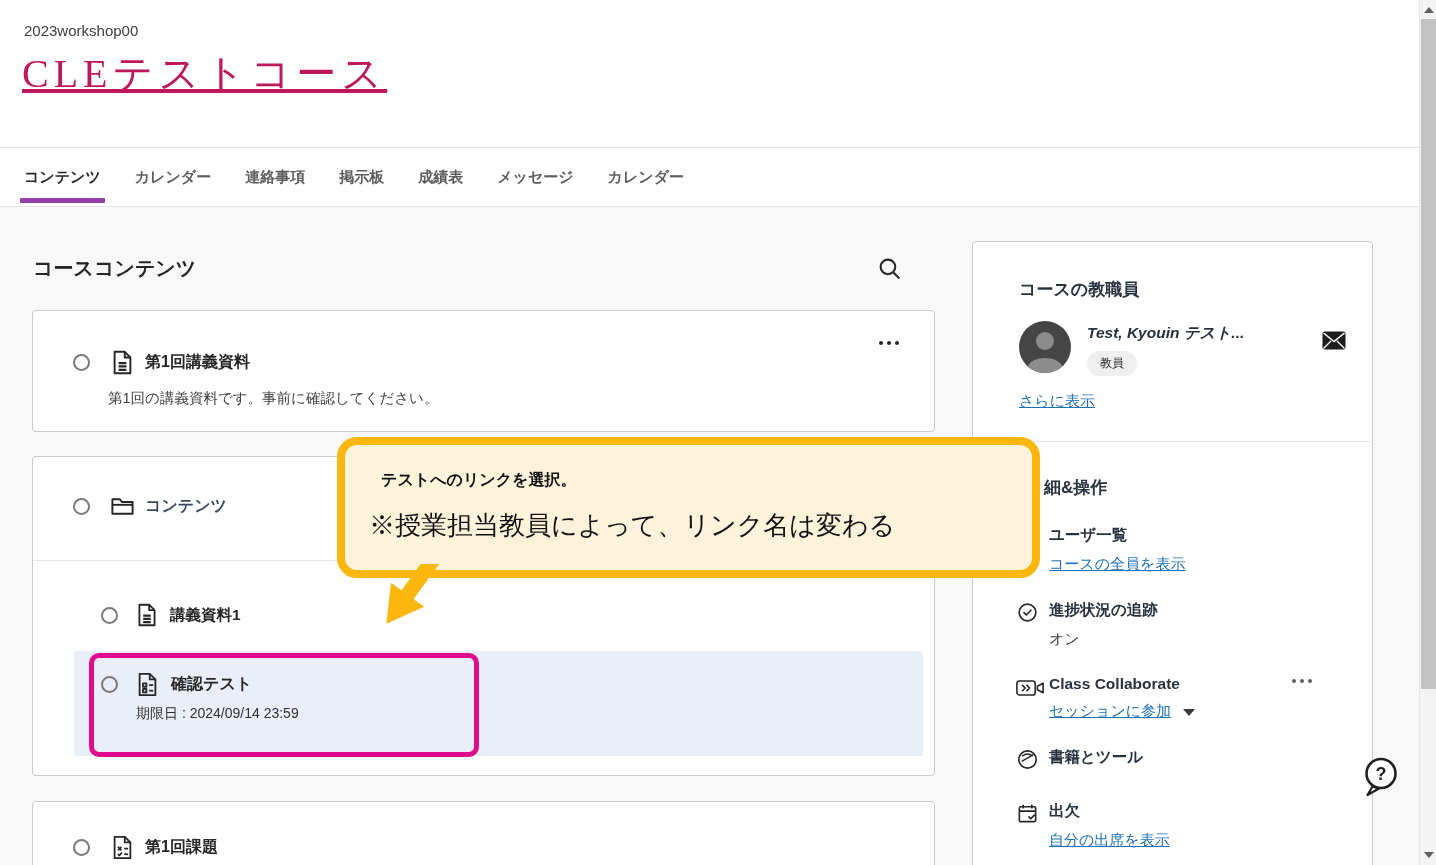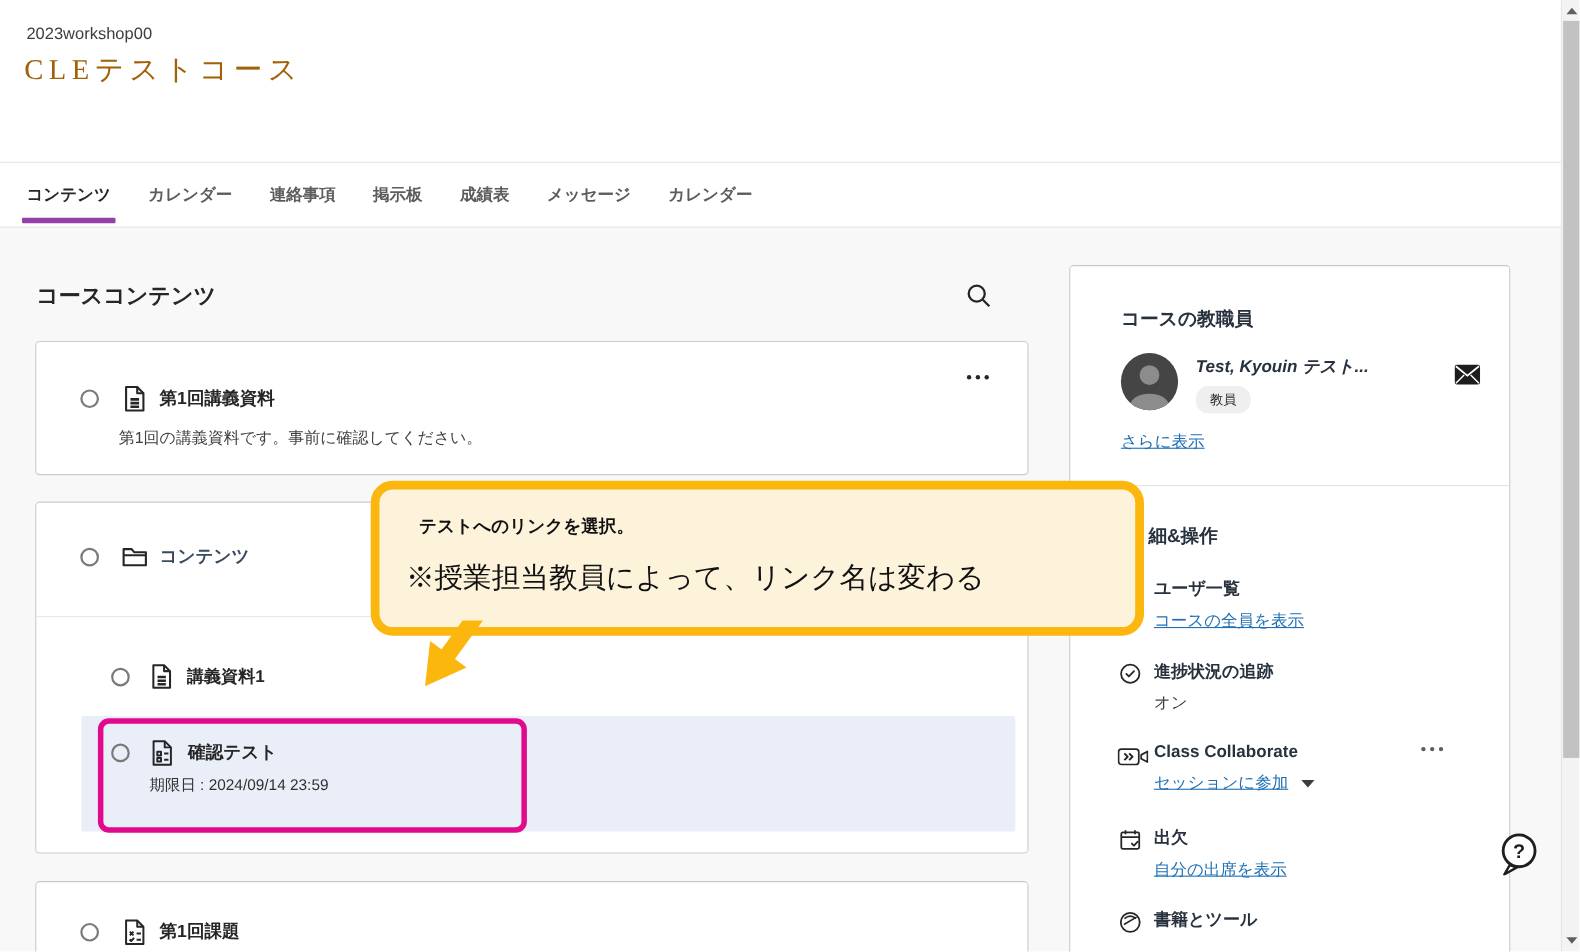--- a/index.html
+++ b/index.html
@@ -4,21 +4,21 @@
 <style>
   * { margin:0; padding:0; box-sizing:border-box; }
   html,body { width:1436px; height:865px; overflow:hidden; background:#fff;
     font-family:"Liberation Sans", sans-serif; color:#262626; }
   .stage { position:relative; width:1436px; height:865px; overflow:hidden; }
 
   
   .page-header { position:absolute; left:0; top:0; width:1419px; height:147px; background:#fff; }
   .course-id { position:absolute; left:24px; top:22px; font-size:15px; color:#3d3d3d; }
   .course-title { position:absolute; left:22px; top:46px; font-family:"Liberation Serif", serif;
-    font-size:26px; font-weight:400; color:#a16207; letter-spacing:5px; }
+    font-size:40px; font-weight:400; color:#be185d; letter-spacing:5px;text-decoration:underline; }
 
   
   .tabbar { position:absolute; left:0; top:147px; width:1419px; height:59px; background:#fff;
     border-top:1px solid #e4e4e4; display:flex; align-items:center; padding-left:24px; gap:34px; }
   .tab { position:relative; height:100%; display:flex; align-items:center; font-size:15px;
     font-weight:600; color:#5c5c5c; cursor:pointer; }
   .tab.active { color:#262626; }
   .tab.active::after { content:""; position:absolute; left:-4px; right:-4px; bottom:3px;
     height:5px; background:#9540A8; border-radius:1px; }
 
@@ -289,43 +289,43 @@
               <span class="blue-link">セッションに参加</span><span class="caret-down"></span>
             </div>
           </div>
           <div class="kebab gray collab-kebab">
               <i></i>
               <i></i>
               <i></i>
             </div>
         </div>
 
+        <div class="d-item">
+          <span class="d-icon">
+            <svg width="23" height="23" viewBox="0 0 24 24" fill="none" stroke="#262626" stroke-width="1.7">
+              <circle cx="12" cy="12" r="9"></circle>
+              <path d="M6.5 8.5c3.5-3 7.5-3 11 0M6 14l12-7" stroke-width="1.5"></path>
+            </svg>
+          </span>
+          <div class="d-col">
+            <div class="d-title">書籍とツール</div>
+          </div>
+        </div>
+
         <div class="d-item" style="margin-top:30px;">
           <span class="d-icon">
             <svg width="23" height="23" viewBox="0 0 24 24" fill="none" stroke="#262626" stroke-width="1.7" stroke-linejoin="round">
               <rect x="3.5" y="5" width="17" height="15.5" rx="1.5"></rect>
               <path d="M7.5 2.8v4M16.5 2.8v4M3.5 9.5h17"></path>
               <path d="M13.5 15.5l2 2 3.6-3.8" stroke-linecap="round"></path>
             </svg>
           </span>
           <div class="d-col">
             <div class="d-title">出欠</div>
             <div class="d-sub"><span class="blue-link">自分の出席を表示</span></div>
-          </div>
-        </div>
-
-        <div class="d-item">
-          <span class="d-icon">
-            <svg width="23" height="23" viewBox="0 0 24 24" fill="none" stroke="#262626" stroke-width="1.7">
-              <circle cx="12" cy="12" r="9"></circle>
-              <path d="M6.5 8.5c3.5-3 7.5-3 11 0M6 14l12-7" stroke-width="1.5"></path>
-            </svg>
-          </span>
-          <div class="d-col">
-            <div class="d-title">書籍とツール</div>
           </div>
         </div>
       </div>
     </div>
 
     <div class="help-bubble">
       <svg width="38" height="40" viewBox="0 0 38 40">
         <path d="M10.5 30.5L5.5 39l11.5-6.5z" fill="#fff" stroke="#1f1f1f" stroke-width="2.2" stroke-linejoin="round"></path>
         <circle cx="19" cy="17.5" r="14.5" fill="#fff" stroke="#1f1f1f" stroke-width="2.6"></circle>
         <text x="19" y="24" text-anchor="middle" font-size="18" font-weight="bold" fill="#1f1f1f" font-family="Liberation Sans, sans-serif">?</text>

